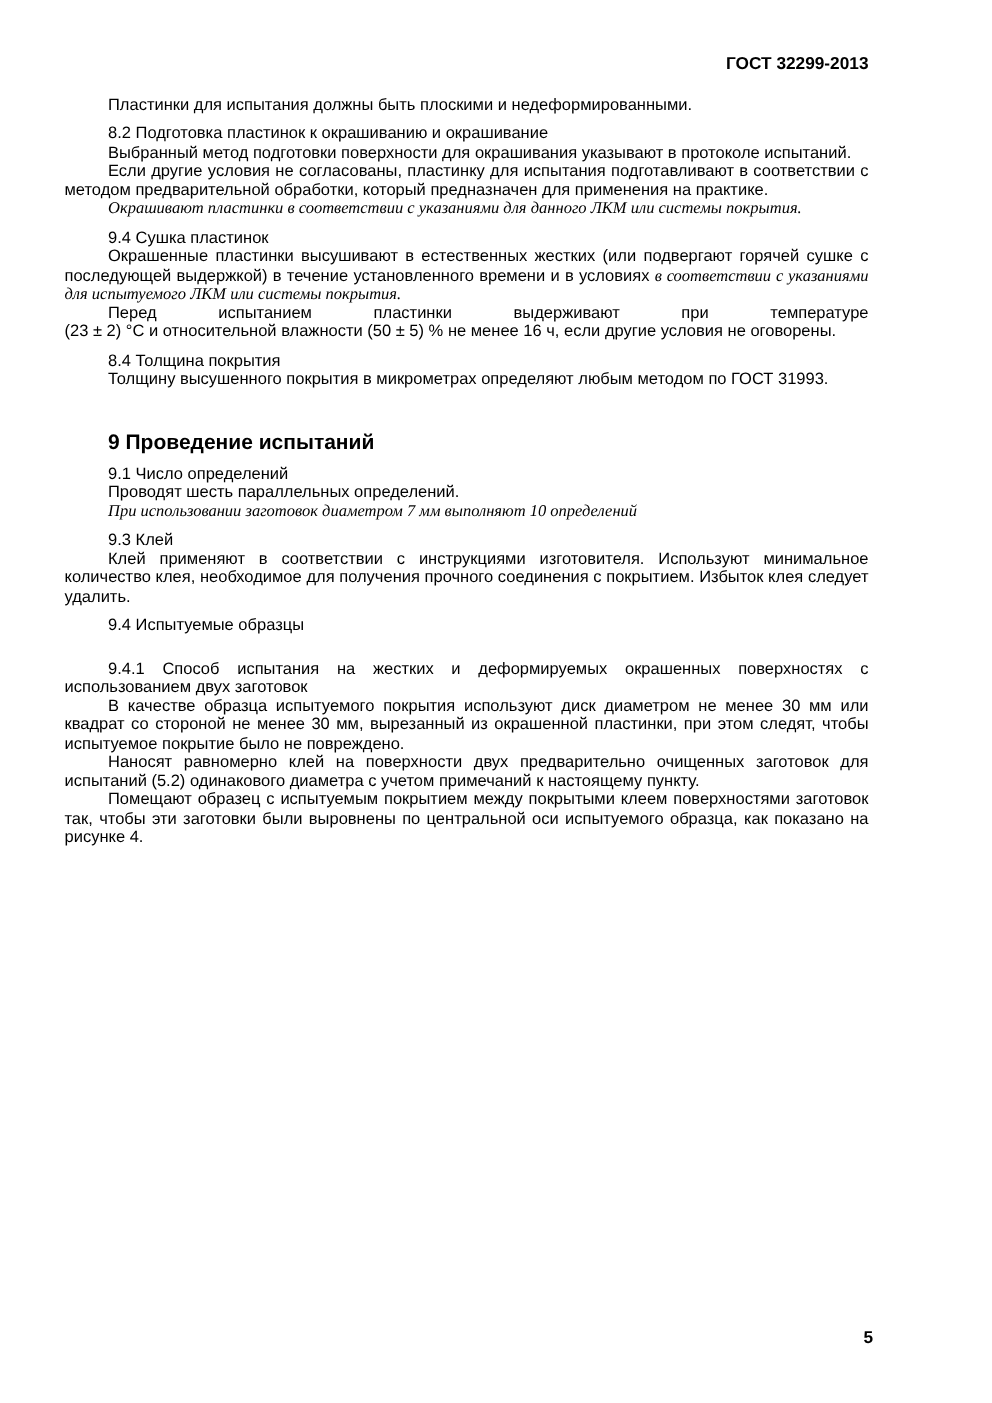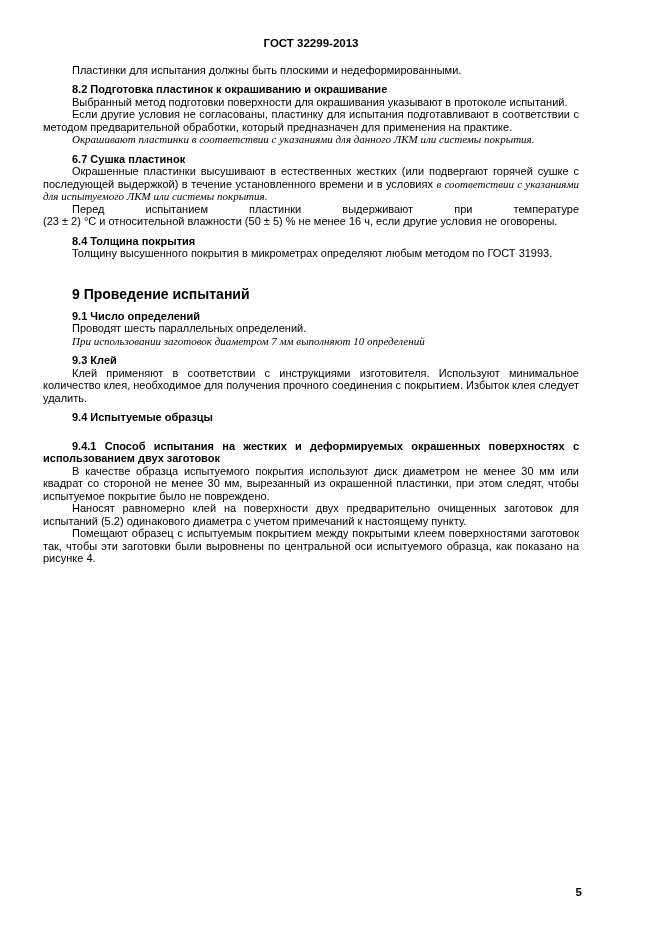--- a/index.html
+++ b/index.html
@@ -18,33 +18,33 @@
     line-height: 12.5px;
     overflow: hidden;
   }
   .content {
     position: absolute;
     left: 43px;
     top: 37px;
     width: 536px;
   }
   .doc-header {
-    text-align: center;
+    text-align: right;
     font-weight: bold;
     font-size: 11.5px;
     margin-bottom: 14px;
   }
   p {
     margin: 0;
     text-align: justify;
   }
   .indent { text-indent: 29px; }
   .it { font-style: italic; font-family: Liberation Serif, serif; }
   .h {
-    font-weight: bold;
+    font-weight: normal;
     margin-top: 7px;
   }
   .h1 {
     font-weight: bold;
     font-size: 14px;
     line-height: 17px;
     margin-top: 26px;
     margin-bottom: 4px;
     text-indent: 29px;
     text-align: left;
@@ -72,21 +72,21 @@
     <p class="indent">Пластинки для испытания должны быть плоскими и недеформированными.</p>
 
     <p class="h indent">8.2 Подготовка пластинок к окрашиванию и окрашивание</p>
 
     <p class="indent">Выбранный метод подготовки поверхности для окрашивания указывают в протоколе испытаний.</p>
 
     <p class="indent">Если другие условия не согласованы, пластинку для испытания подготавливают в соответствии с методом предварительной обработки, который предназначен для применения на практике.</p>
 
     <p class="indent it">Окрашивают пластинки в соответствии с указаниями для данного ЛКМ или системы покрытия.</p>
 
-    <p class="h indent">6.7 Сушка пластинок</p>
+    <p class="h indent">9.4 Сушка пластинок</p>
 
     <p class="indent"><span>Окрашенные пластинки высушивают в естественных жестких (или подвергают горячей сушке с последующей выдержкой) в течение установленного времени и в условиях </span><span class="it">в соответствии с указаниями для испытуемого ЛКМ или системы покрытия.</span></p>
 
     <div>
       <div class="indent force-last-justify">Перед испытанием пластинки выдерживают при температуре</div>
       <p>(23 ± 2) °С и относительной влажности (50 ± 5) % не менее 16 ч, если другие условия не оговорены.</p>
     </div>
 
     <p class="h indent">8.4 Толщина покрытия</p>
 

